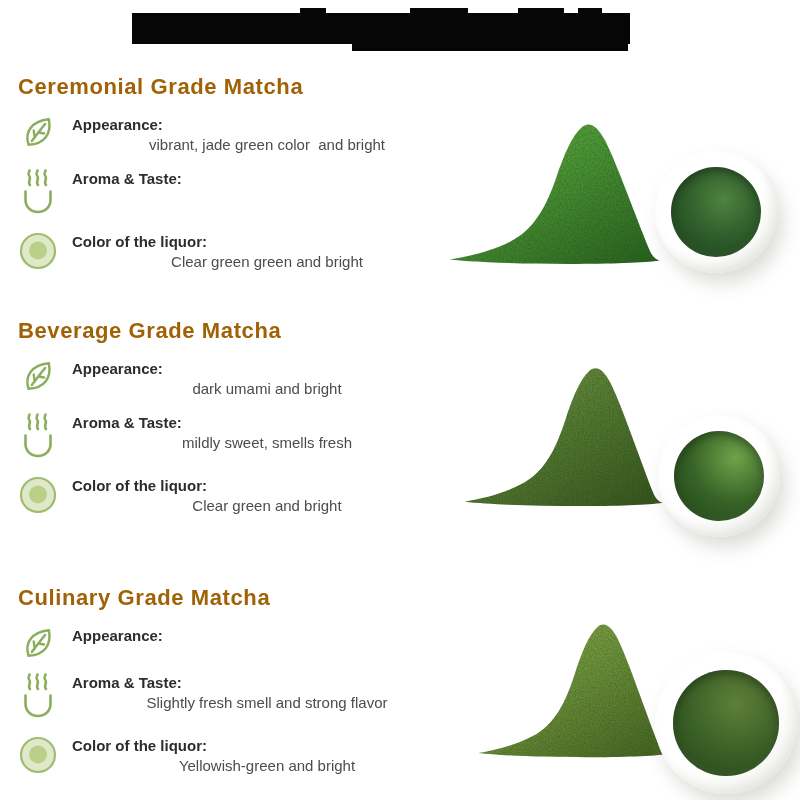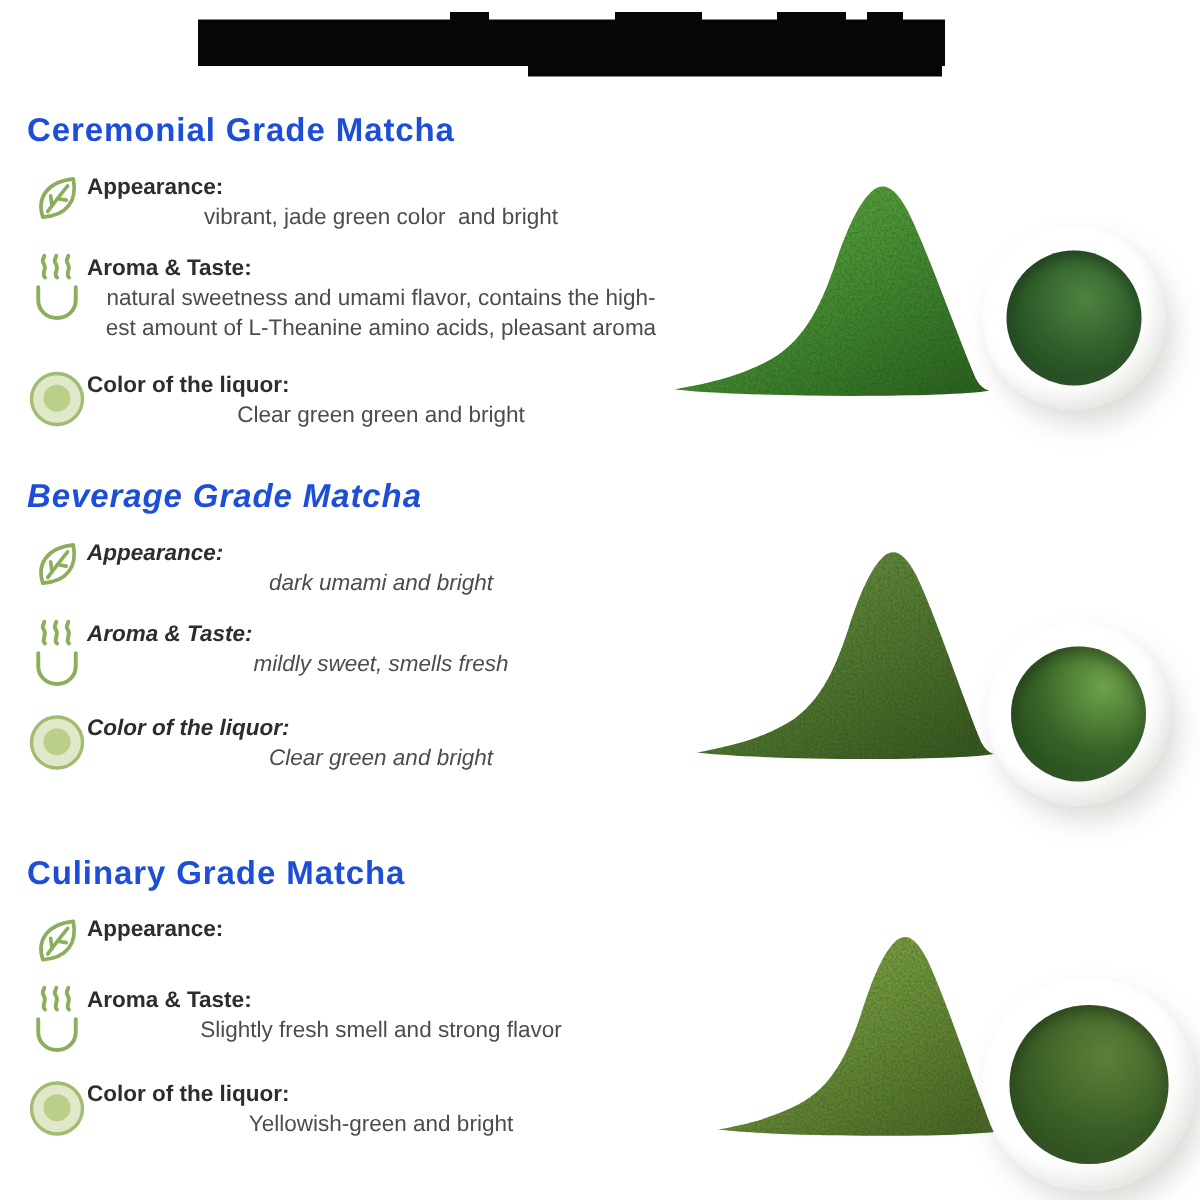--- a/index.html
+++ b/index.html
@@ -11,23 +11,23 @@
   .b-main{left:0;top:5px;width:498px;height:31px;}
   .b-strip{left:220px;top:33px;width:276px;height:10px;}
   .b1{left:168px;top:0;width:26px;height:8px;}
   .b2{left:278px;top:0;width:58px;height:8px;}
   .b3{left:386px;top:0;width:46px;height:8px;}
   .b4{left:446px;top:0;width:24px;height:8px;}
   .banner .hidden-title{position:absolute;left:10px;top:10px;color:#060606;font-weight:700;}
 
   
   .section{position:absolute;left:18px;width:444px;}
-  #s1{top:74px;} #s2{top:318px;font-style:italic;} #s3{top:569px;}
-  .heading{font-size:22px;font-weight:700;letter-spacing:.6px;color:#1d4ed8;margin:0 0 14px 0;}
-  .row{display:flex;margin-bottom:12px;align-items:flex-start;}
+  #s1{top:74px;} #s2{top:318px;} #s3{top:585px;}
+  .heading{font-size:22px;font-weight:700;letter-spacing:.6px;color:#a16207;margin:0 0 14px 0;}
+  .row{display:flex;gap:14px;margin-bottom:12px;align-items:flex-start;}
   .row-liquor{margin-top:16px;}
   .icon-cell{width:40px;flex:0 0 40px;display:flex;justify-content:center;padding-top:1px;}
   .txt{flex:1;}
   .label{font-size:15px;font-weight:700;color:#2D2D2D;line-height:1.4;}
   .desc{font-size:15px;color:#4C4C4C;line-height:1.38;white-space:pre-wrap;max-width:392px;text-align:center;}
 
   
   .visual{position:absolute;}
   #v1{left:445px;top:95px;width:355px;height:190px;}
   #v2{left:455px;top:345px;width:345px;height:195px;}
@@ -86,22 +86,20 @@
     <span class="icon-cell">
       <svg width="34" height="46" viewBox="0 0 34 46" fill="none" stroke="#8BAE5C" stroke-width="2.6" stroke-linecap="round" stroke-linejoin="round">
         <path d="M9 16 C6 13.5 11 10 8 6.5 C6.5 4.5 8.5 2.8 8.5 1.5"></path>
         <path d="M17 16 C14 13.5 19 10 16 6.5 C14.5 4.5 16.5 2.8 16.5 1.5"></path>
         <path d="M25 16 C22 13.5 27 10 24 6.5 C22.5 4.5 24.5 2.8 24.5 1.5"></path>
         <path d="M4.5 22.5 L4.5 31 C4.5 38 10 43 17 43 C24 43 29.5 38 29.5 31 L29.5 22.5"></path>
       </svg>
     </span>
     <div class="txt">
       <div class="label">Aroma &amp; Taste:</div>
-      <div class="desc">natural sweetness and umami flavor, contains the high-
-est amount of L-Theanine amino acids, pleasant aroma</div>
     </div>
   </div>
 
   <div class="row row-liquor">
     <span class="icon-cell">
       <svg width="38" height="38" viewBox="0 0 38 38">
         <circle cx="19" cy="19" r="17" fill="#DFE9CA" stroke="#9FBC71" stroke-width="2.2"></circle>
         <circle cx="19" cy="18.5" r="9" fill="#BAD089"></circle>
       </svg>
     </span>

